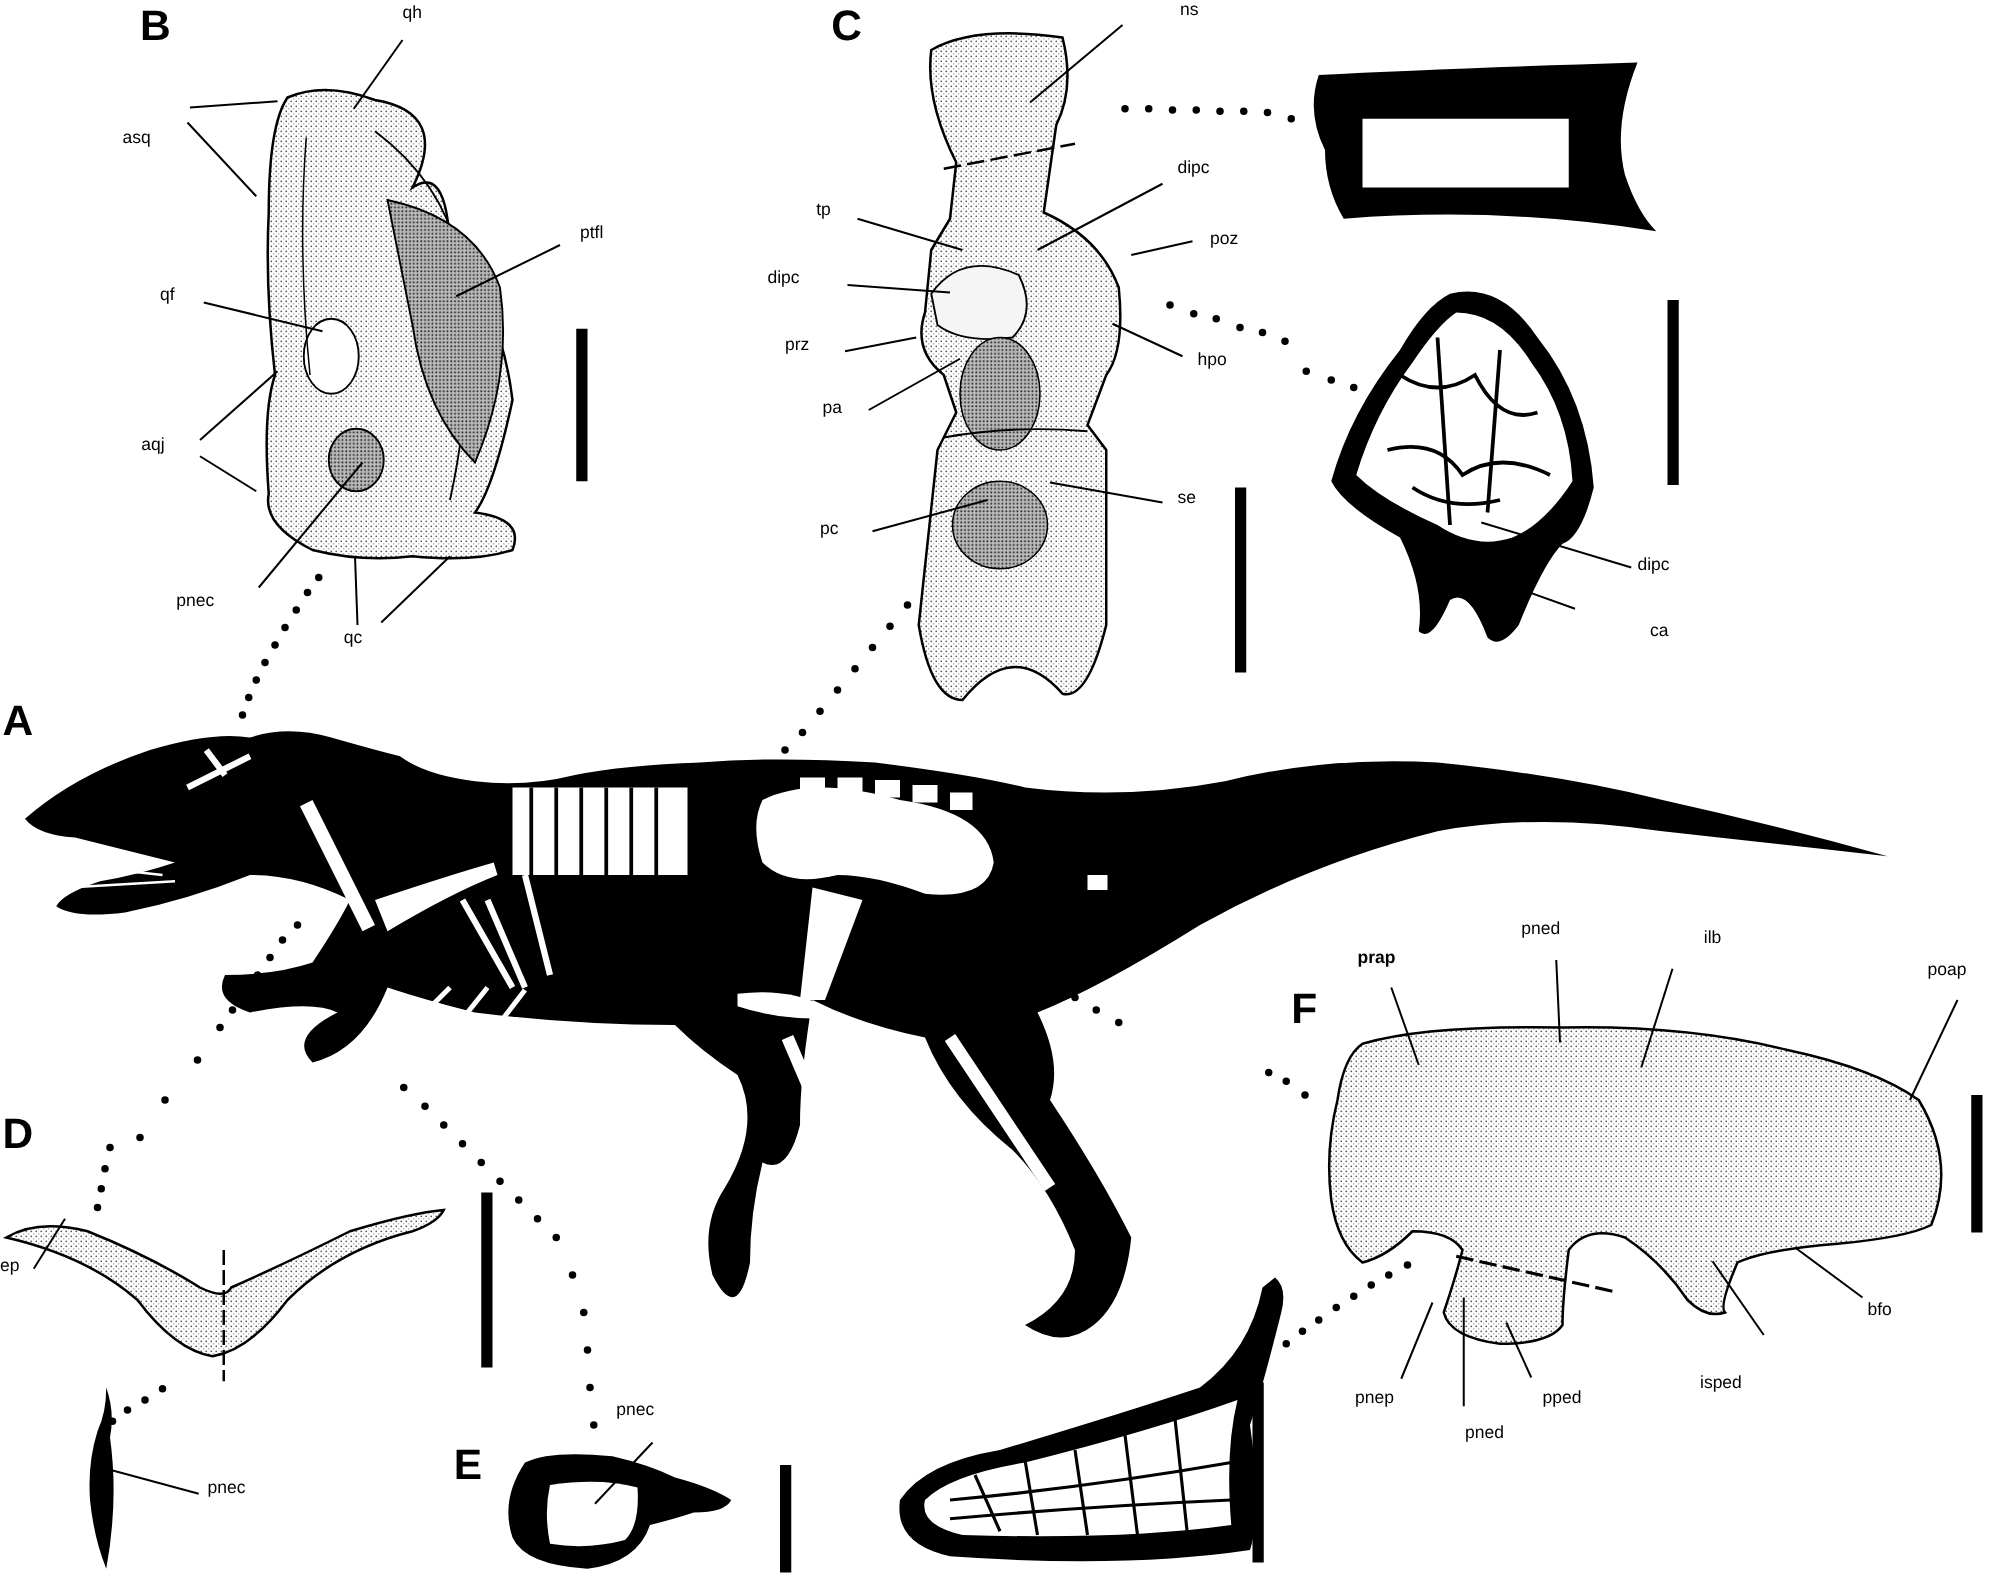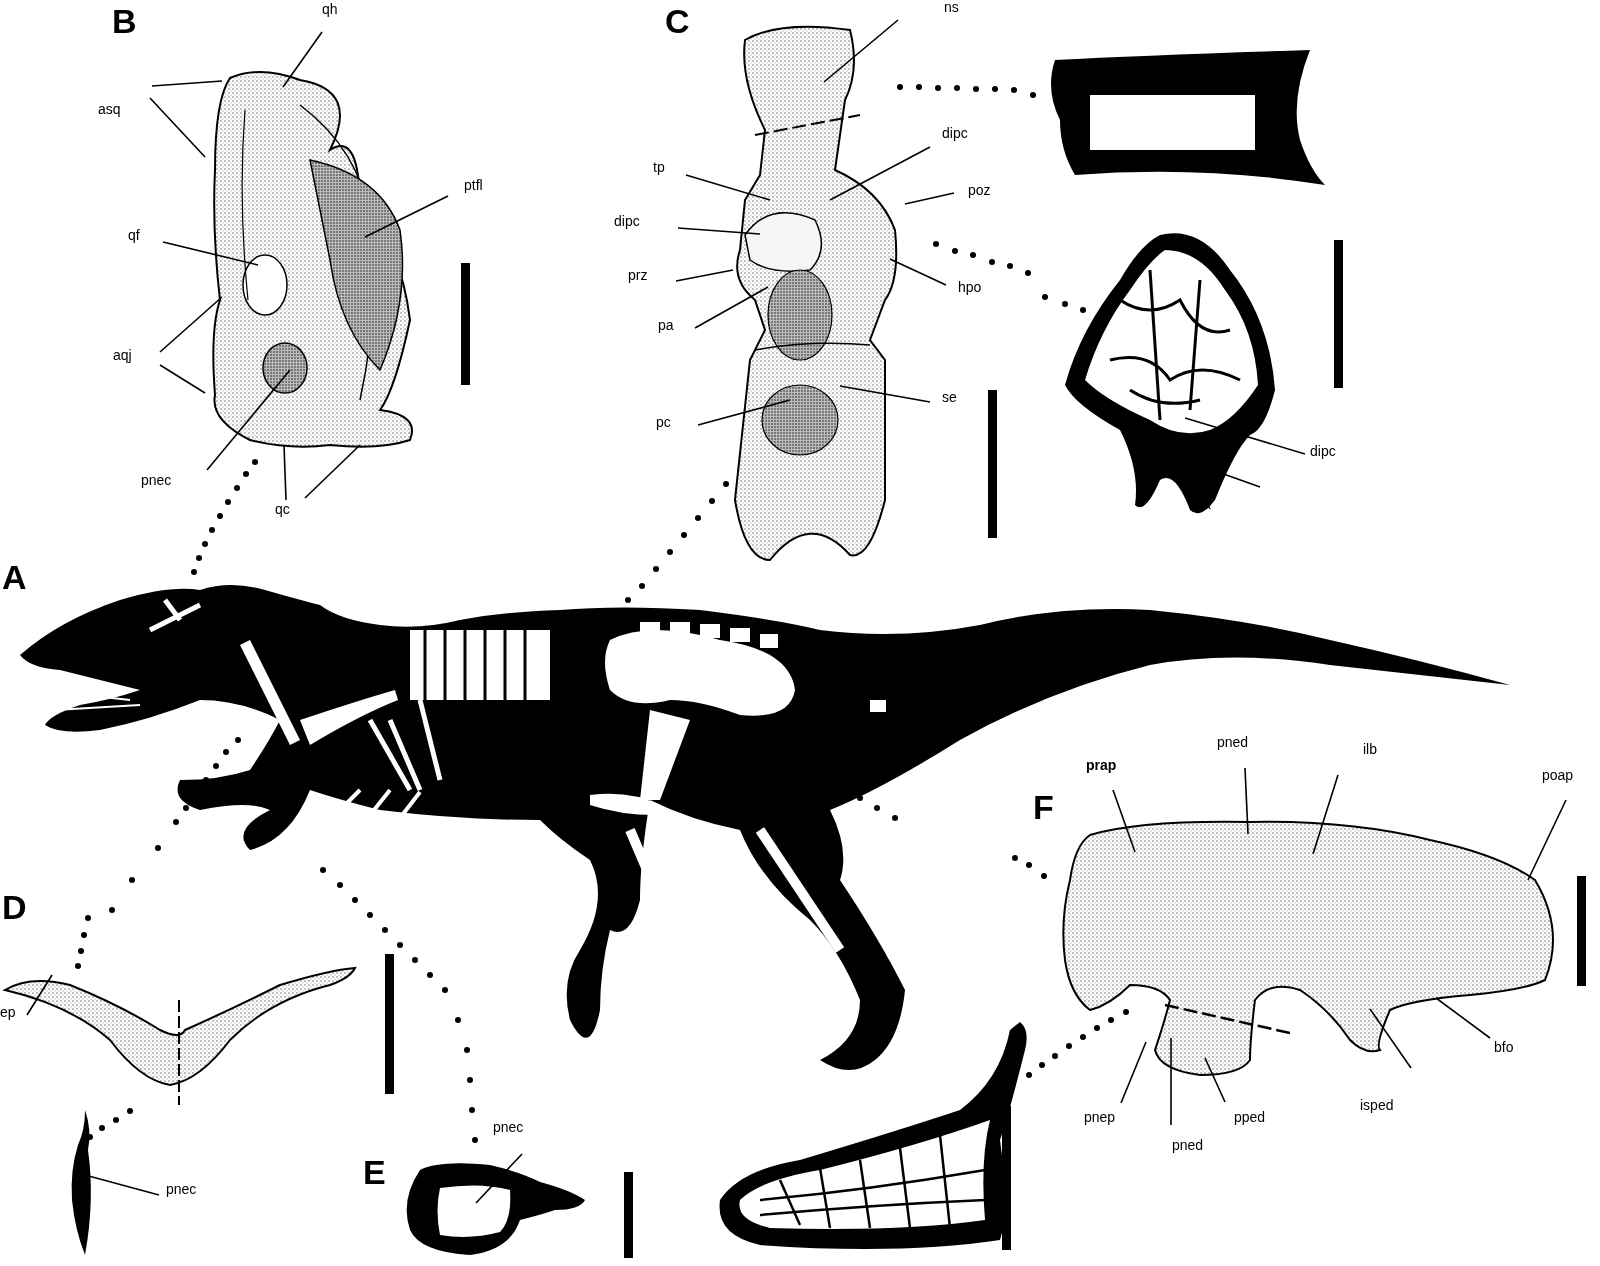--- a/index.html
+++ b/index.html
@@ -294,21 +294,21 @@
 <div class="lbl" style="left:942px; top:126px;">dipc</div>
 <div class="lbl" style="left:653px; top:160px;">tp</div>
 <div class="lbl" style="left:968px; top:183px;">poz</div>
 <div class="lbl" style="left:614px; top:214px;">dipc</div>
 <div class="lbl" style="left:628px; top:268px;">prz</div>
 <div class="lbl" style="left:958px; top:280px;">hpo</div>
 <div class="lbl" style="left:658px; top:318px;text-align:center;">pa</div>
 <div class="lbl" style="left:942px; top:390px;">se</div>
 <div class="lbl" style="left:656px; top:415px;">pc</div>
 <div class="lbl" style="left:1310px; top:444px;">dipc</div>
-<div class="lbl" style="left:1196px; top:497px;">ca</div>
+<div class="lbl" style="left:1320px; top:497px;">ca</div>
 
 <div class="lbl" style="left:0px; top:1005px;">ep</div>
 <div class="lbl" style="left:166px; top:1182px;">pnec</div>
 
 <div class="lbl" style="left:493px; top:1120px;">pnec</div>
 
 <div class="lbl" style="left:1086px; top:758px;font-weight:bold;">prap</div>
 <div class="lbl" style="left:1217px; top:735px;">pned</div>
 <div class="lbl" style="left:1334px; top:742px;margin-left:29px;">ilb</div>
 <div class="lbl" style="left:1542px; top:768px;">poap</div>

